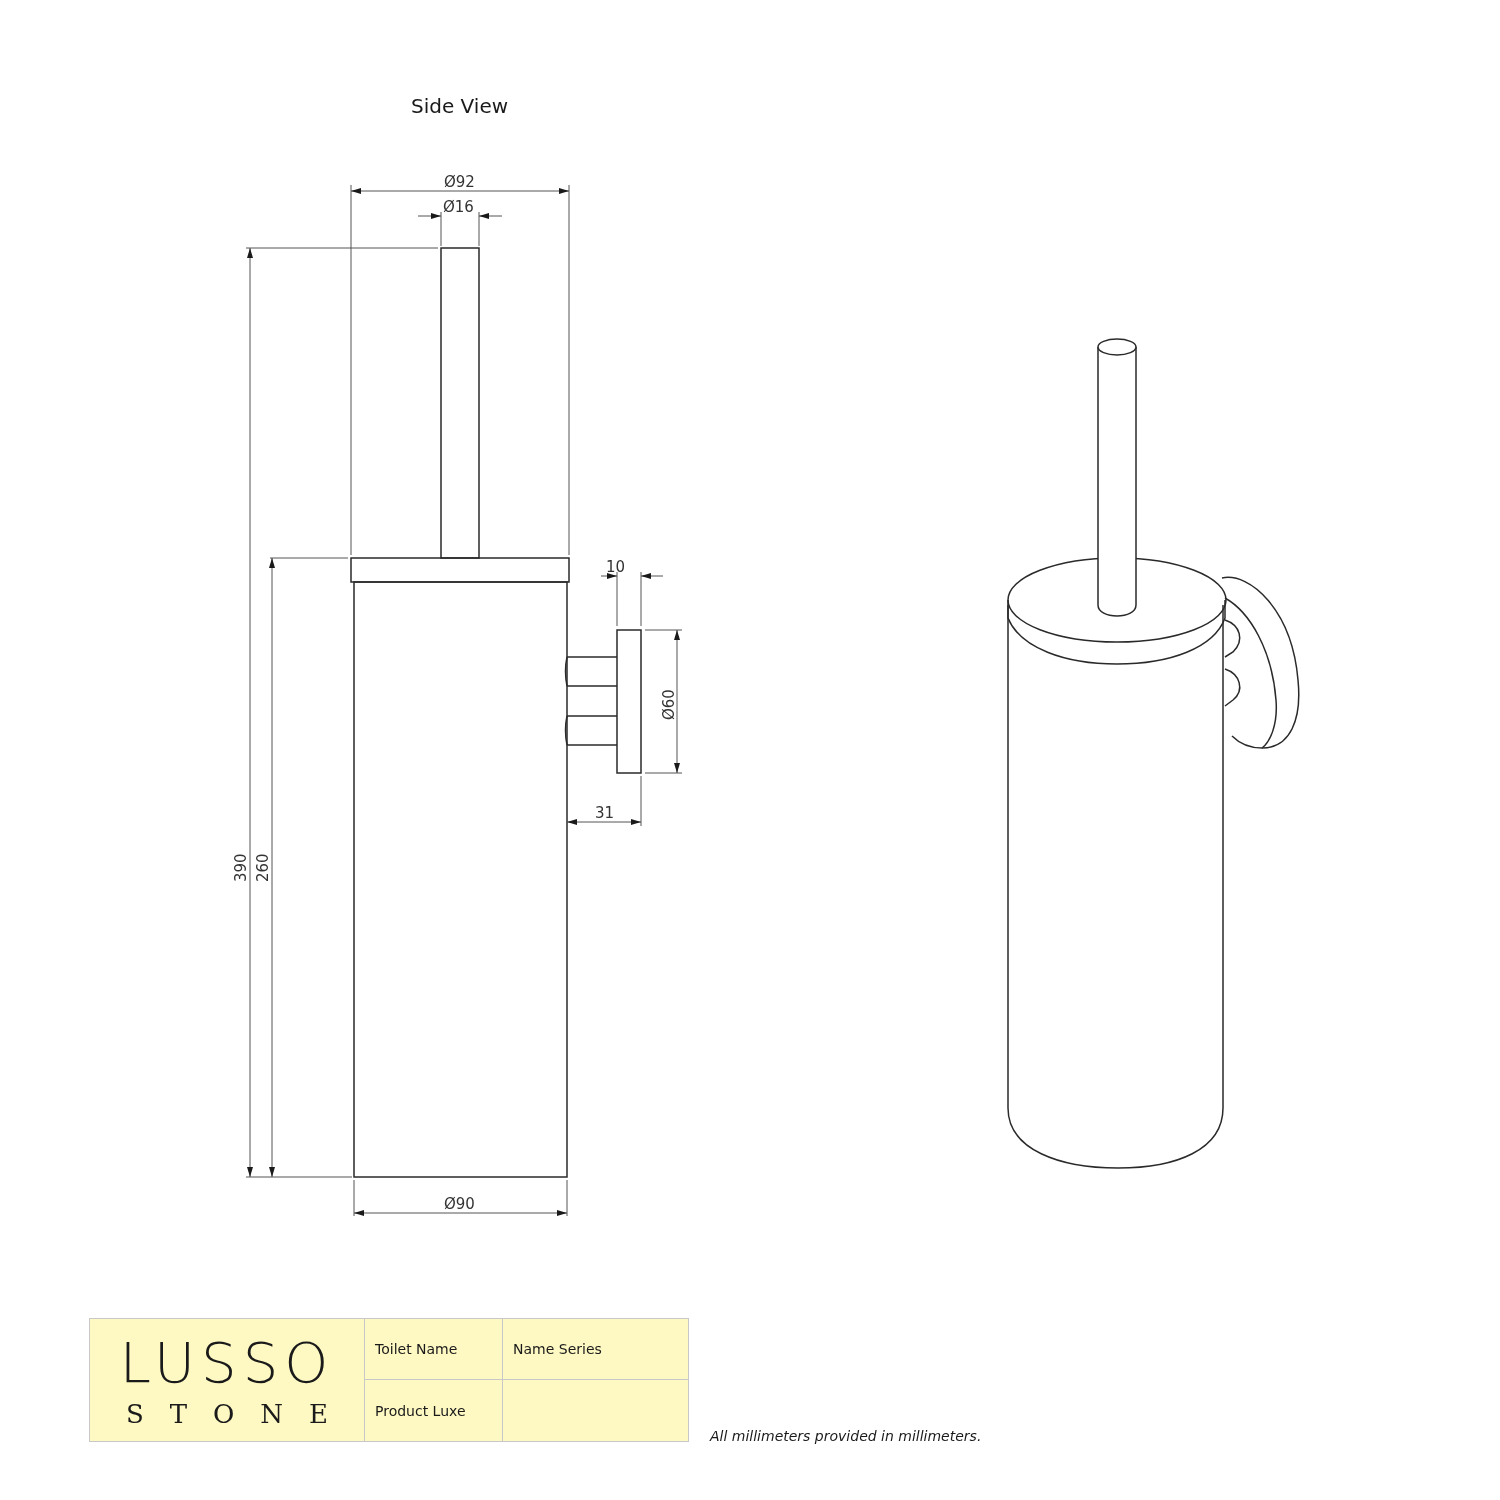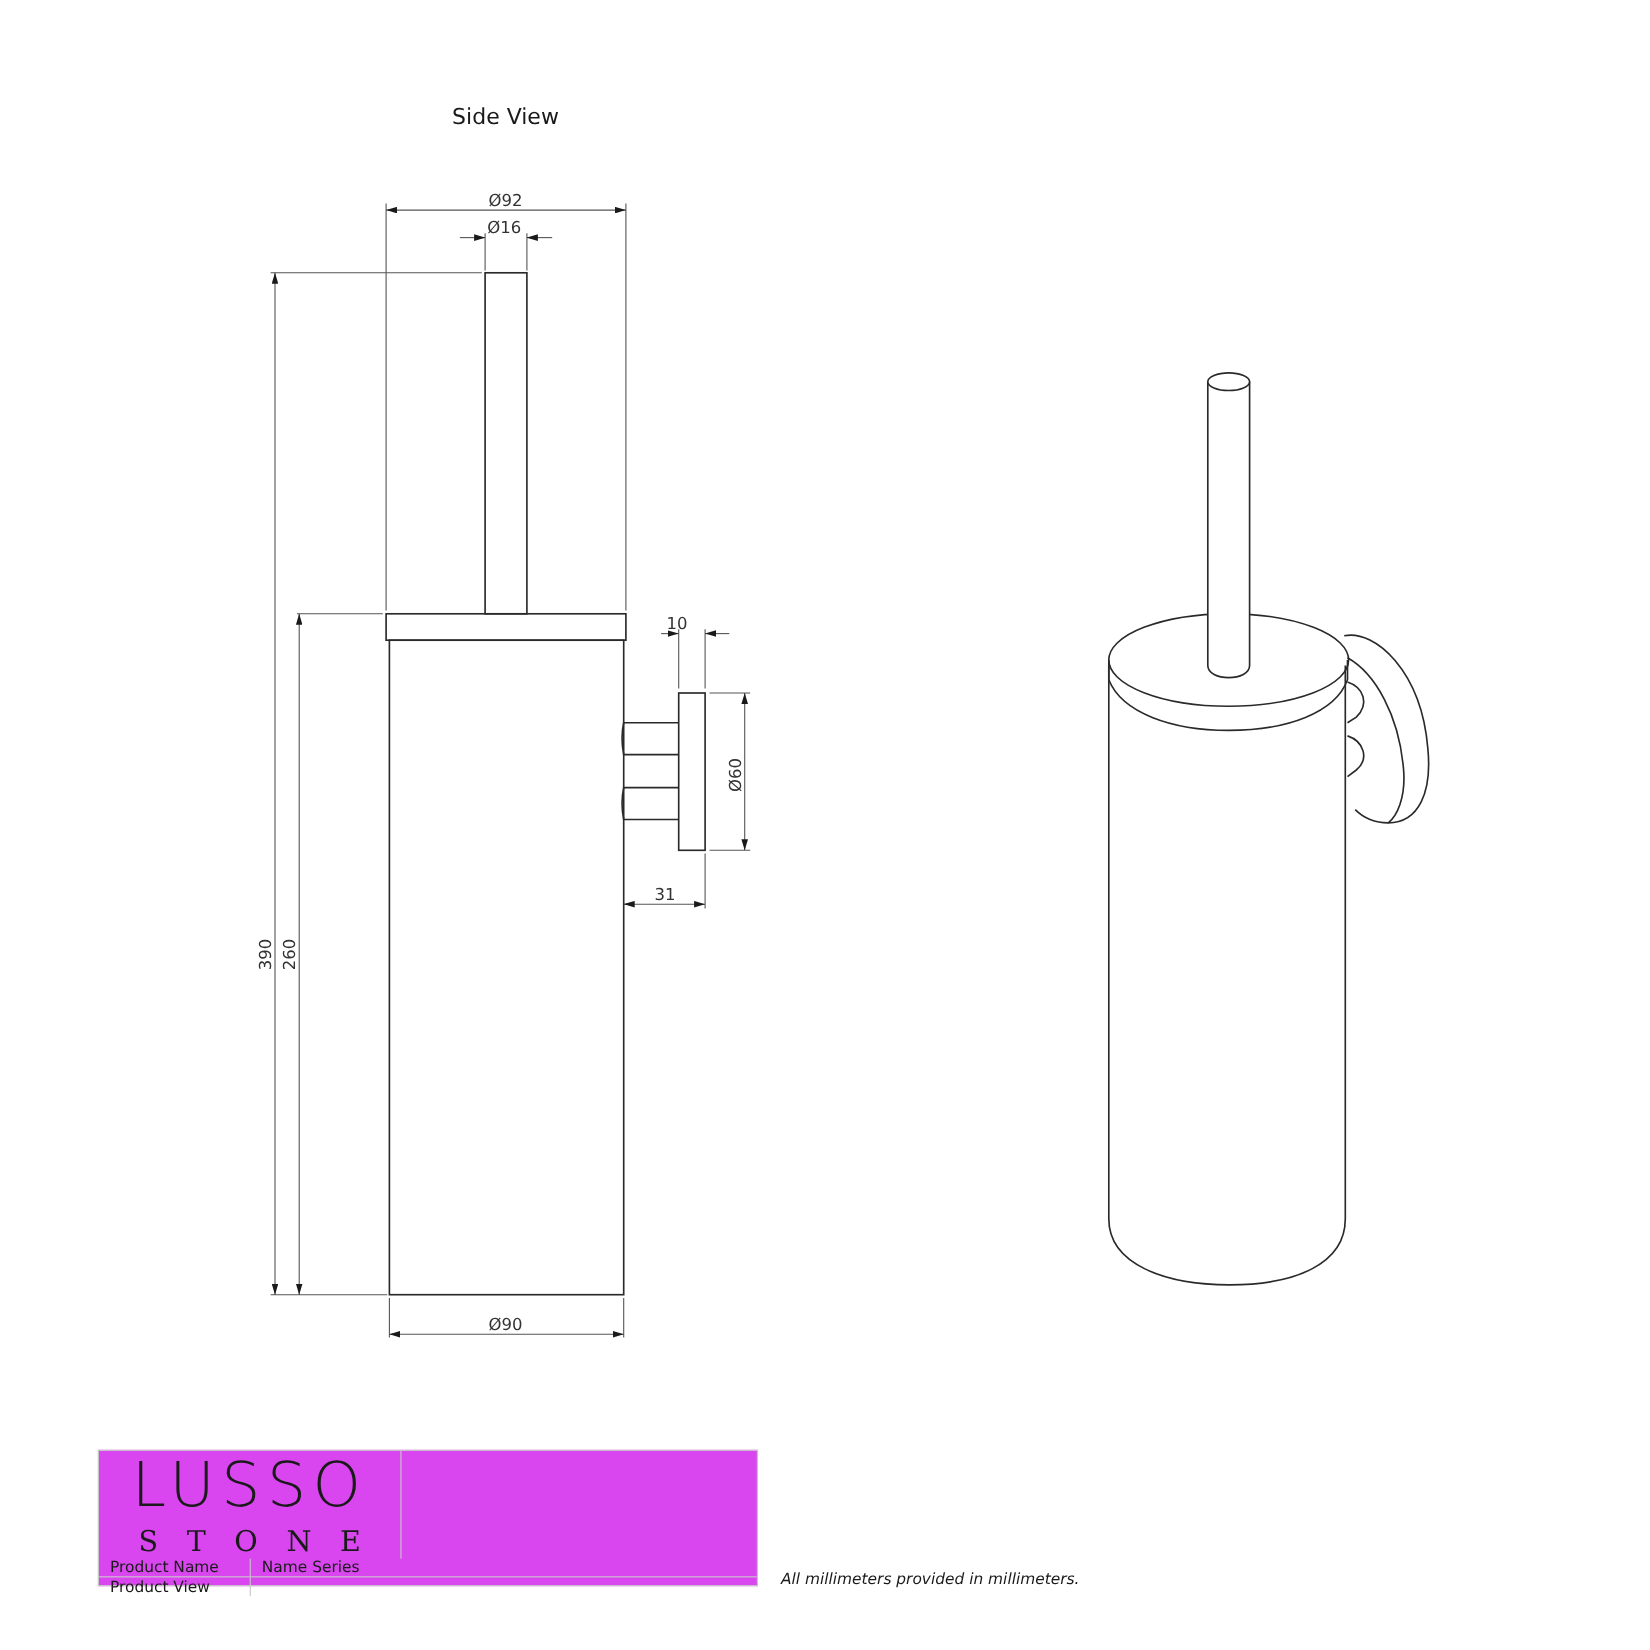--- a/index.html
+++ b/index.html
@@ -2,21 +2,21 @@
 <html><head>
   <meta charset="utf-8">
   <style>
     html, body { margin: 0; padding: 0; background: #ffffff; }
     body { width: 1500px; height: 1500px; position: relative; overflow: hidden;
            font-family: "DejaVu Sans", "Liberation Sans", sans-serif; color: #1a1a1a; }
     .view-title { position: absolute; left: 411px; top: 94px; font-size: 20px; color: #1a1a1a; }
     svg.drawing { position: absolute; left: 0; top: 0; }
     .dim-text { font-family: "DejaVu Sans", sans-serif; font-size: 15px; fill: #333; }
     .title-block { position: absolute; left: 89px; top: 1318px; width: 600px; height: 124px;
-                   border: 1.5px solid #c8c8c8; box-sizing: border-box; display: flex; background: #d946ef; flex-direction: column; }
+                   border: 1.5px solid #c8c8c8; box-sizing: border-box; display: flex; background: #fef9c3; }
     .logo-cell { width: 274px; border-right: 1.5px solid #c8c8c8; display: flex; flex-direction: column;
                  align-items: center; justify-content: center; }
     .logo-main { font-family: "DejaVu Sans", sans-serif; font-size: 56px; letter-spacing: 6px;
                  font-weight: 300; color: #1a1a1a; line-height: 56px; margin-top: 4px; }
     .logo-sub { font-family: "DejaVu Serif", serif; font-size: 26px; letter-spacing: 26px;
                 color: #1a1a1a; margin-top: 8px; padding-left: 26px; }
     .info-grid { flex: 1; display: grid; grid-template-columns: 138px 1fr; grid-template-rows: 1fr 1fr; }
     .info-cell { border-bottom: 1.5px solid #c8c8c8; display: flex; align-items: center;
                  padding-left: 10px; font-size: 14px; color: #1a1a1a; }
     .info-cell.label { border-right: 1.5px solid #c8c8c8; }
@@ -117,19 +117,19 @@
     <ellipse cx="1117" cy="347" rx="19" ry="8" fill="#fff"></ellipse>
   </g>
 </svg>
 
 <div class="title-block">
   <div class="logo-cell">
     <div class="logo-main">LUSSO</div>
     <div class="logo-sub">STONE</div>
   </div>
   <div class="info-grid">
-    <div class="info-cell label">Product Name</div>
+    <div class="info-cell label">Toilet Name</div>
     <div class="info-cell">Name Series</div>
-    <div class="info-cell label last">Product View</div>
+    <div class="info-cell label last">Product Luxe</div>
   </div>
 </div>
 
 <div class="note">All millimeters provided in millimeters.</div>
 
 </body></html>

